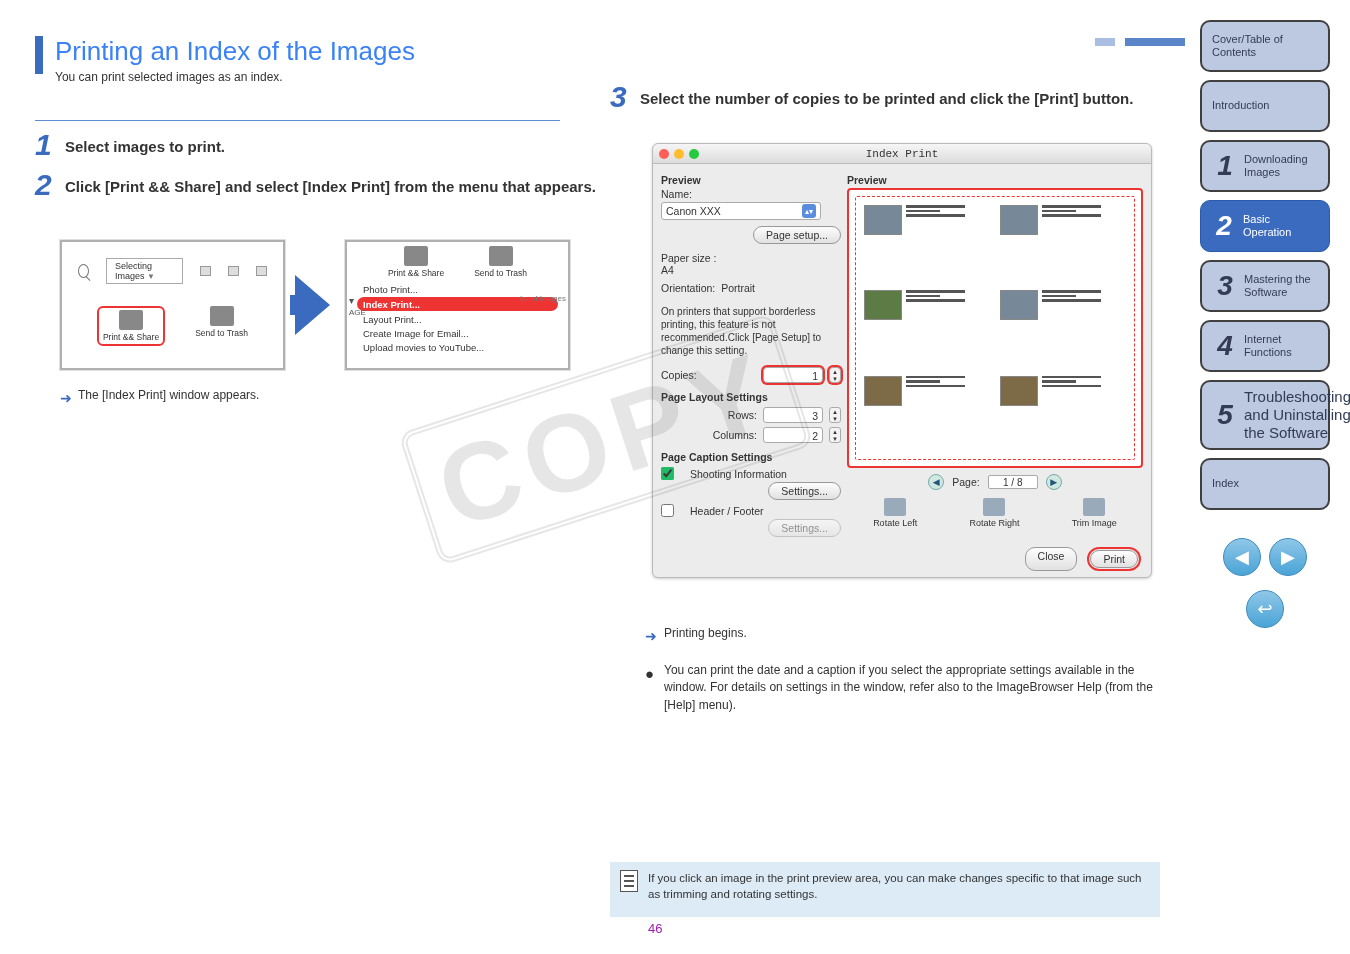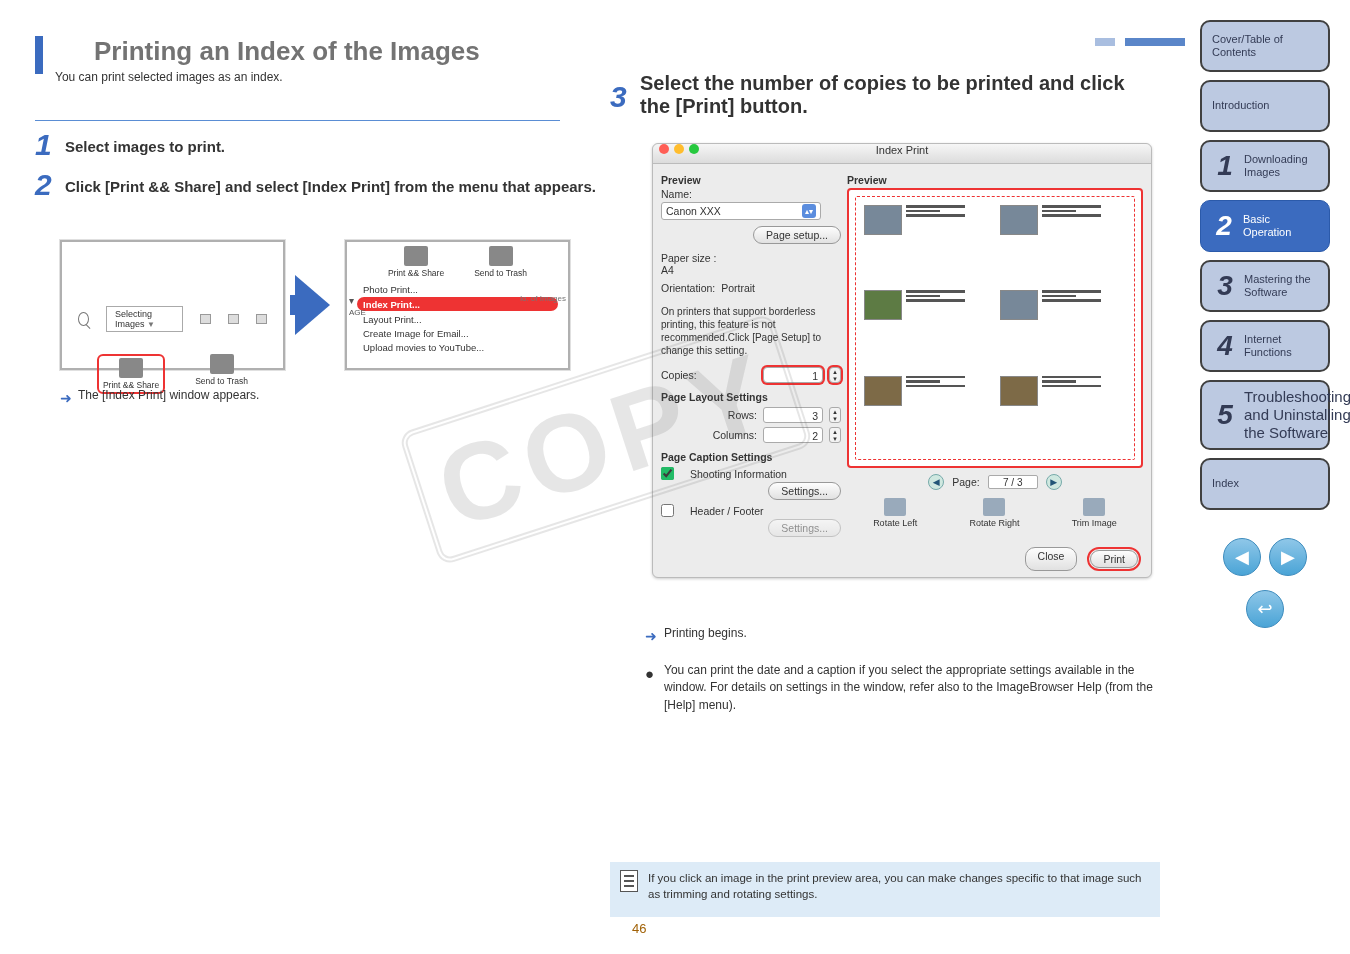--- a/index.html
+++ b/index.html
@@ -83,41 +83,40 @@
     border:1px solid #3c8bbd;
   }
   .circ-back {
     margin-top:6px;
     display:flex;
     justify-content:center;
   }
   
   .page-num {
     position:absolute;
-    left:632px;
+    left:648px;
     bottom:18px;
     font-size:13px;
-    color:#a16207;
+    color:#a21caf;
   }
   .blue-accent {
     position:absolute;
     left:35px;
     top:36px;
     width:8px;
     height:38px;
     background:#3b6bbf;
   }
   h1.title {
     position:absolute;
     left:55px;
     top:36px;
     font-size:26px;
-    font-weight:700;
-    color:#737373;
-    margin-left:39px;
+    font-weight:400;
+    color:#3b82f6;
   }
   .subtitle {
     position:absolute;
     left:55px;
     top:70px;
     font-size:12px;
     color:#333;
   }
   .hr-blue {
     position:absolute;
@@ -161,21 +160,20 @@
     position:absolute;left:290px;top:295px;width:10px;height:20px;background:#3b6bbf;
   }
   
   .s1-top {
     display:flex;
     align-items:center;
     gap:17px;
     padding:16px;
     font-size:9px;
     color:#333;
-    margin-top:48px;
   }
   .mag-icon{
     width:14px;height:14px;border:1px solid #777;border-radius:50%;
     position:relative;
   }
   .mag-icon::after{content:"";position:absolute;width:6px;height:1px;background:#777;transform:rotate(45deg);bottom:-2px;right:-3px;}
   .s1-select{
     border:1px solid #aaa;padding:2px 8px;font-size:9px;background:#fff;
   }
   .thumb-mini{width:14px;height:10px;border:1px solid #999;background:#ddd;}
@@ -198,43 +196,44 @@
   .s2-menu .hl{background:#e33;color:#fff;font-weight:bold;border-radius:10px;margin:1px 0;}
   .s2-small{position:absolute;right:2px;top:52px;font-size:8px;color:#777;}
   
   .caption-arrow{
     position:absolute;left:60px;top:390px;color:#3b6bbf;font-size:14px;
   }
   .caption-txt{position:absolute;left:78px;top:388px;font-size:12px;}
   
   .step3-num{ left:610px; top:80px; }
   .step3-txt{
-    position:absolute;left:640px;top:72px;font-size:20px;font-weight:bold;width:520px;
+    position:absolute;left:640px;top:90px;font-size:15px;font-weight:bold;width:520px;
   }
   
   .ipwin {
     position:absolute;
     left:652px;
     top:143px;
     width:500px;
     height:435px;
     border:1px solid #bbb;
     border-radius:6px;
     background:#ececec;
     font-size:10.5px;
     color:#333;
     box-shadow:0 1px 3px rgba(0,0,0,.2);
   }
   .mac-titlebar{
     height:20px;
     background:linear-gradient(#f6f6f6,#dcdcdc);
     border-bottom:1px solid #bbb;
     border-radius:6px 6px 0 0;
-    display:flex;padding:0 6px;gap:5px;
+    display:flex;align-items:center;padding:0 6px;gap:5px;
     position:relative;
+    font-family:Liberation Mono, monospace;
   }
   .tlight{width:10px;height:10px;border-radius:50%;}
   .tl-r{background:#ff5f56;} .tl-y{background:#ffbd2e;} .tl-g{background:#27c93f;}
   .mac-title{position:absolute;left:0;right:0;text-align:center;font-size:11px;}
   .ipbody{display:flex;padding:6px 8px;gap:6px;}
   .ipl{width:180px;}
   .ipr{flex:1;position:relative;}
   .sec-h{font-weight:bold;margin:4px 0 2px 0;}
   .sel-box{
     width:160px;height:18px;background:#fff;border:1px solid #aaa;border-radius:3px;
@@ -513,21 +512,21 @@
                 <div class="tline"></div>
                 <div class="tline s"></div>
                 <div class="tline"></div>
               </div>
             </div>
         </div>
       </div>
       <div class="prev-nav">
         <span class="rnd">◀</span>
         <span>Page:</span>
-        <span class="page-box">7 / 3</span>
+        <span class="page-box">1 / 8</span>
         <span class="rnd">▶</span>
       </div>
       <div class="tool-row">
         <div class="tool">
             <div class="ti"></div>
             <span>Rotate Left</span>
           </div>
         <div class="tool">
             <div class="ti"></div>
             <span>Rotate Right</span>

